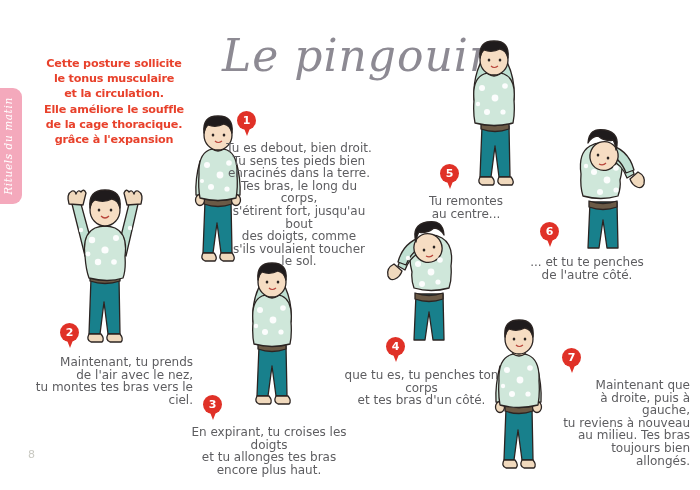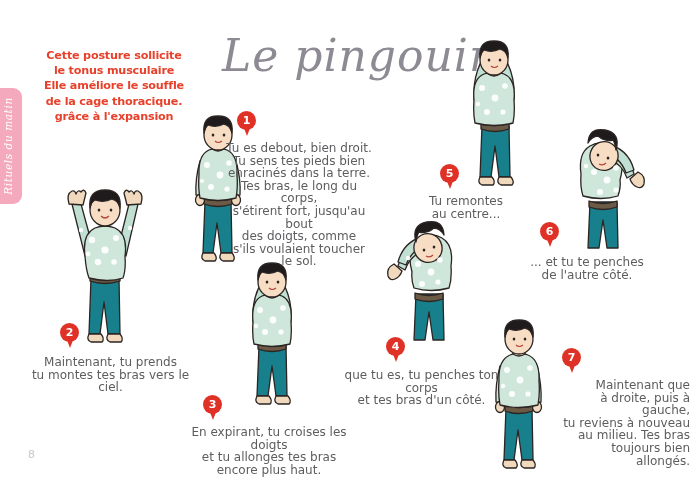--- a/index.html
+++ b/index.html
@@ -42,21 +42,21 @@
     font-size: 10.5px;
     letter-spacing: 0.6px;
     font-family: "DejaVu Serif", serif;
     font-style: italic;
   }
 
   
   .intro {
     position: absolute;
     left: 28px;
-    top: 48px;
+    top: 56px;
     width: 172px;
     text-align: center;
     color: #e8412b;
     font-size: 11.2px;
     line-height: 15.2px;
     font-weight: bold;
     font-family: "DejaVu Sans", sans-serif;
     letter-spacing: -0.2px;
   }
 
@@ -146,20 +146,21 @@
 
 <div class="page">
 
   <div class="side-tab">
     <span class="side-tab-label">Rituels du matin</span>
   </div>
 
   <div class="intro">
     <div>Cette posture sollicite</div>
     <div>le tonus musculaire</div>
+    <div>et la circulation.</div>
     <div>Elle améliore le souffle</div>
     <div>de la cage thoracique.</div>
     <div>grâce à l'expansion</div>
   </div>
 
   <div class="title">Le pingouin</div>
 
   <div class="figure" style="left:58px; top:182px;">
     <svg width="100" height="165" viewBox="0 0 100 165">
       <g stroke="#2b2422" stroke-width="1.3" stroke-linejoin="round" stroke-linecap="round">
@@ -444,22 +445,23 @@
   <div class="caption" style="left:226px; top:142px; width:146px;">
     <div>Tu es debout, bien droit.</div>
     <div>Tu sens tes pieds bien</div>
     <div>enracinés dans la terre.</div>
     <div>Tes bras, le long du corps,</div>
     <div>s'étirent fort, jusqu'au bout</div>
     <div>des doigts, comme</div>
     <div>s'ils voulaient toucher le sol.</div>
   </div>
 
-  <div class="caption" style="left:28px; top:356px; width:165px;">
+  <div class="caption" style="left:28px; top:356px; width:165px;text-align:right;">
     <div>Maintenant, tu prends</div>
+    <div>de l'air avec le nez,</div>
     <div>tu montes tes bras vers le ciel.</div>
   </div>
 
   <div class="caption" style="left:181px; top:426px; width:176px;">
     <div>En expirant, tu croises les doigts</div>
     <div>et tu allonges tes bras</div>
     <div>encore plus haut.</div>
   </div>
 
   <div class="caption" style="left:339px; top:369px; width:165px;">

